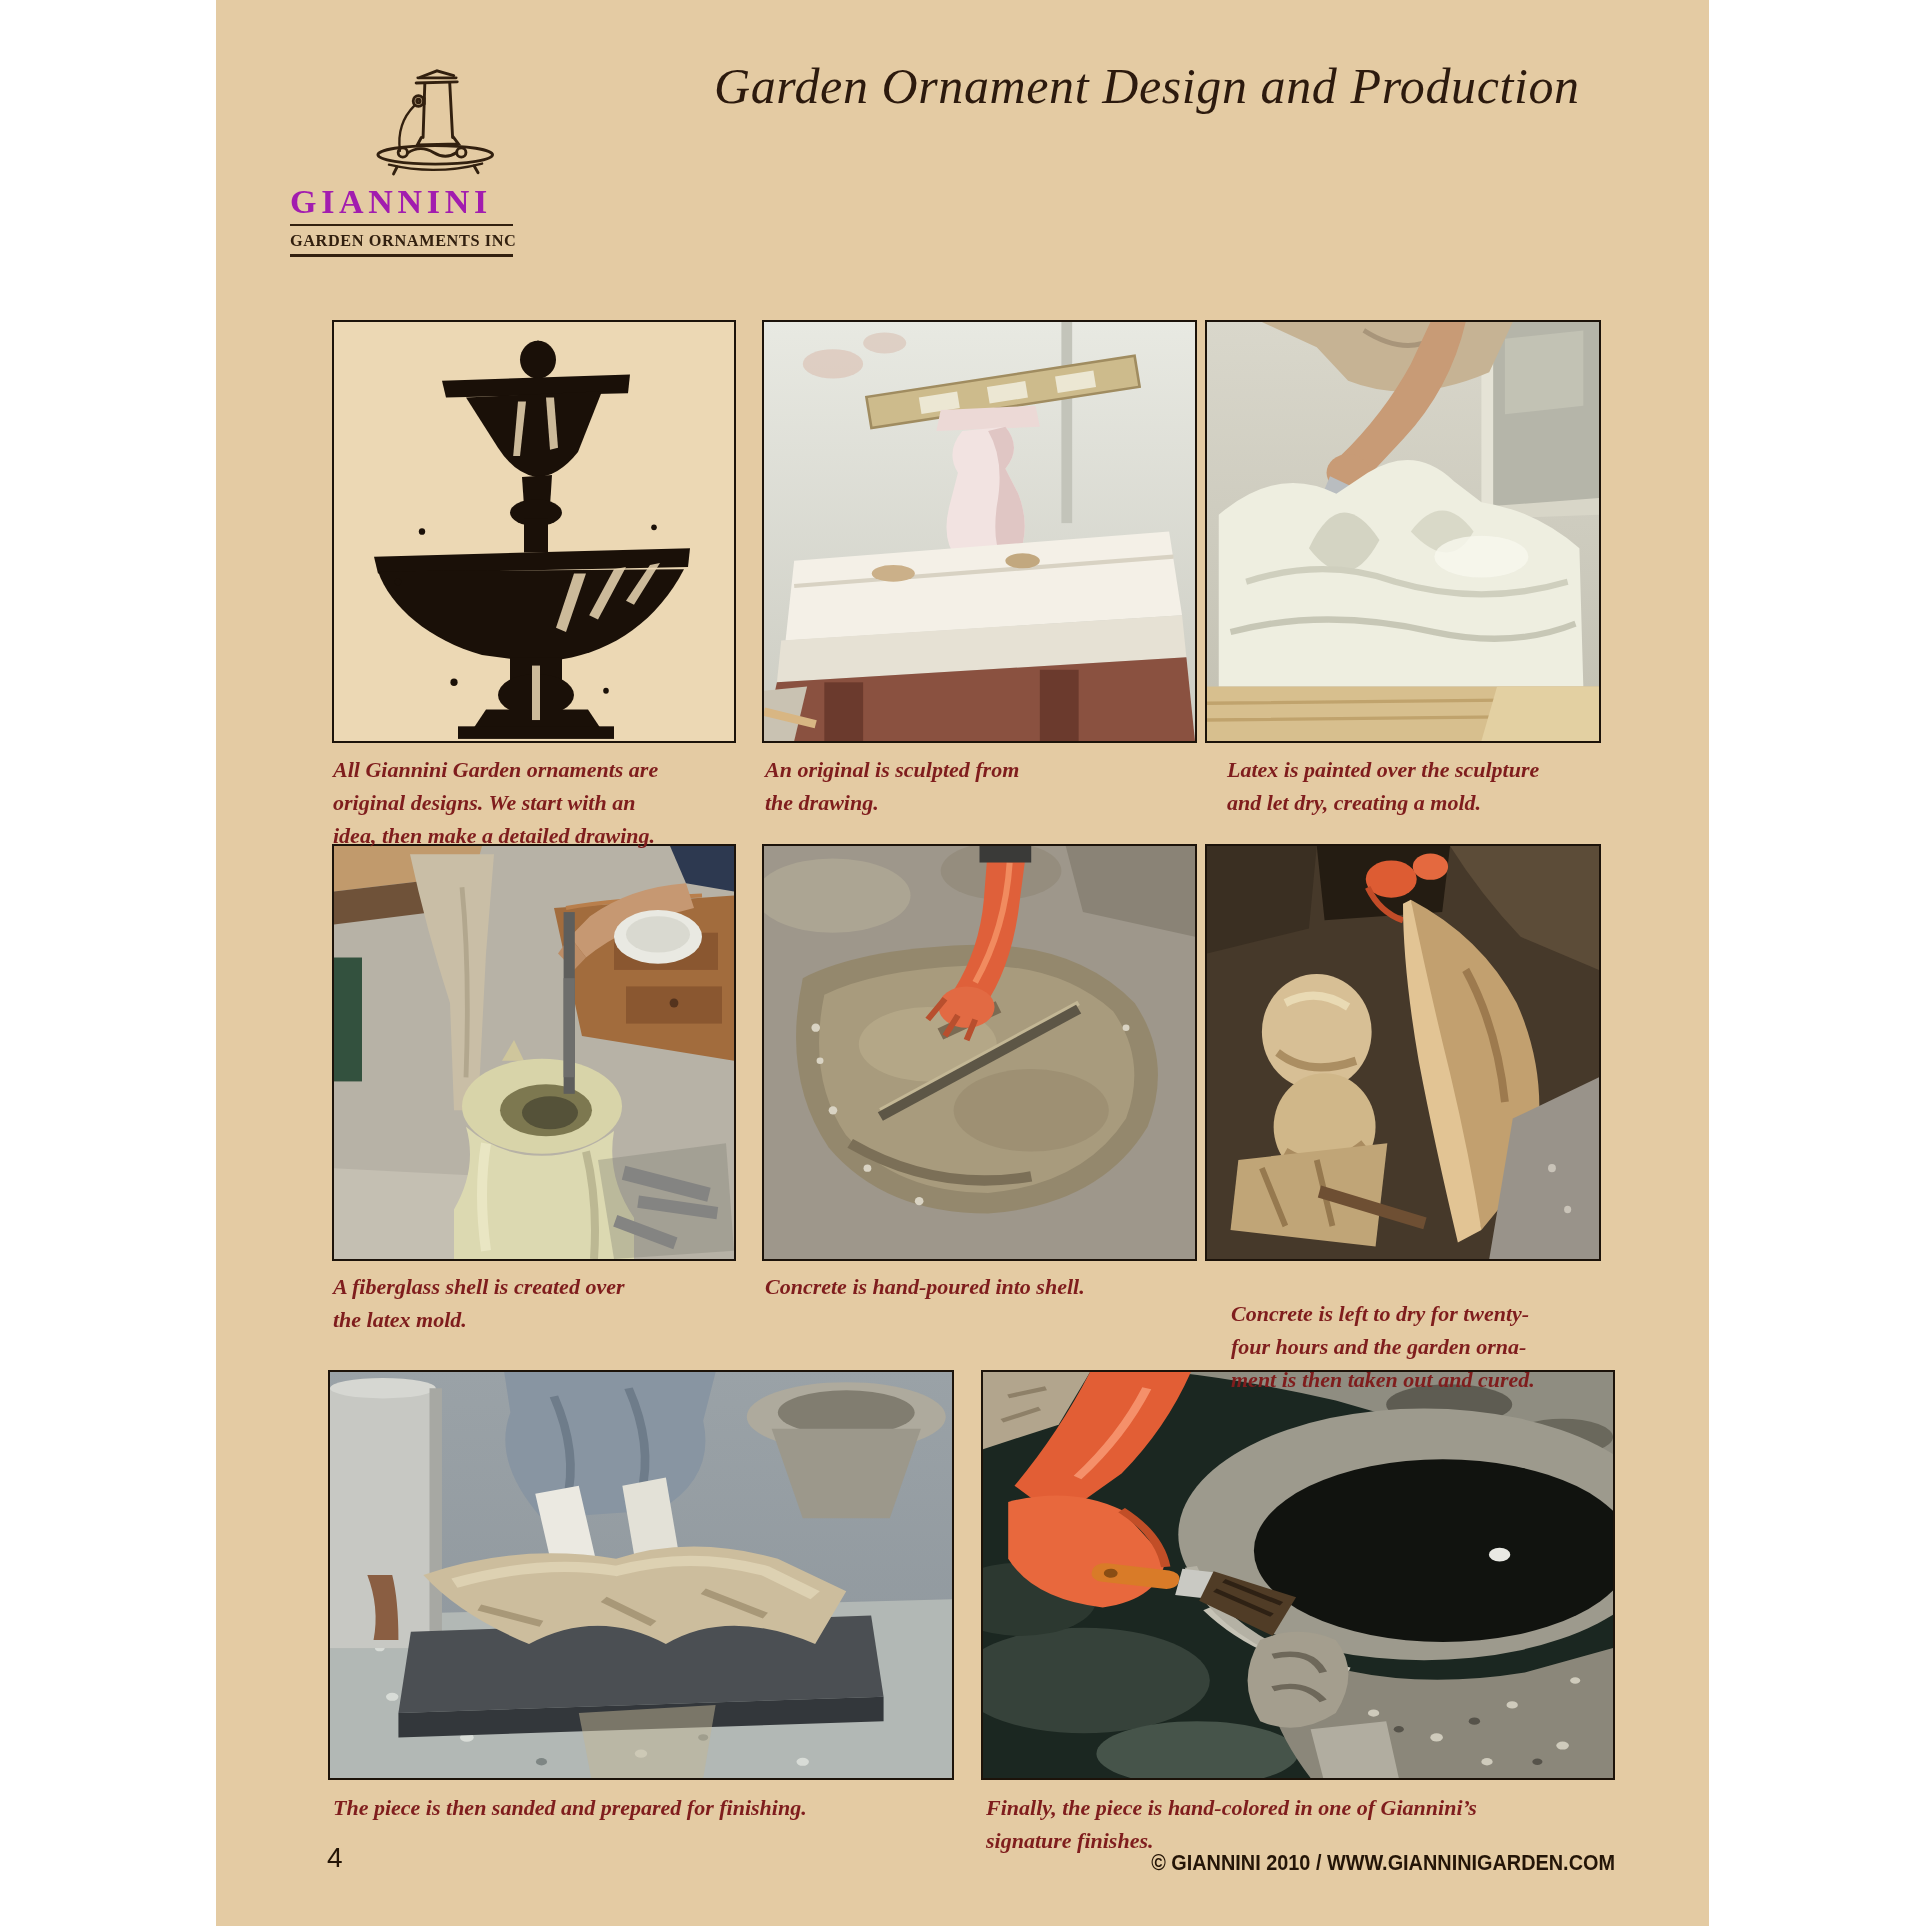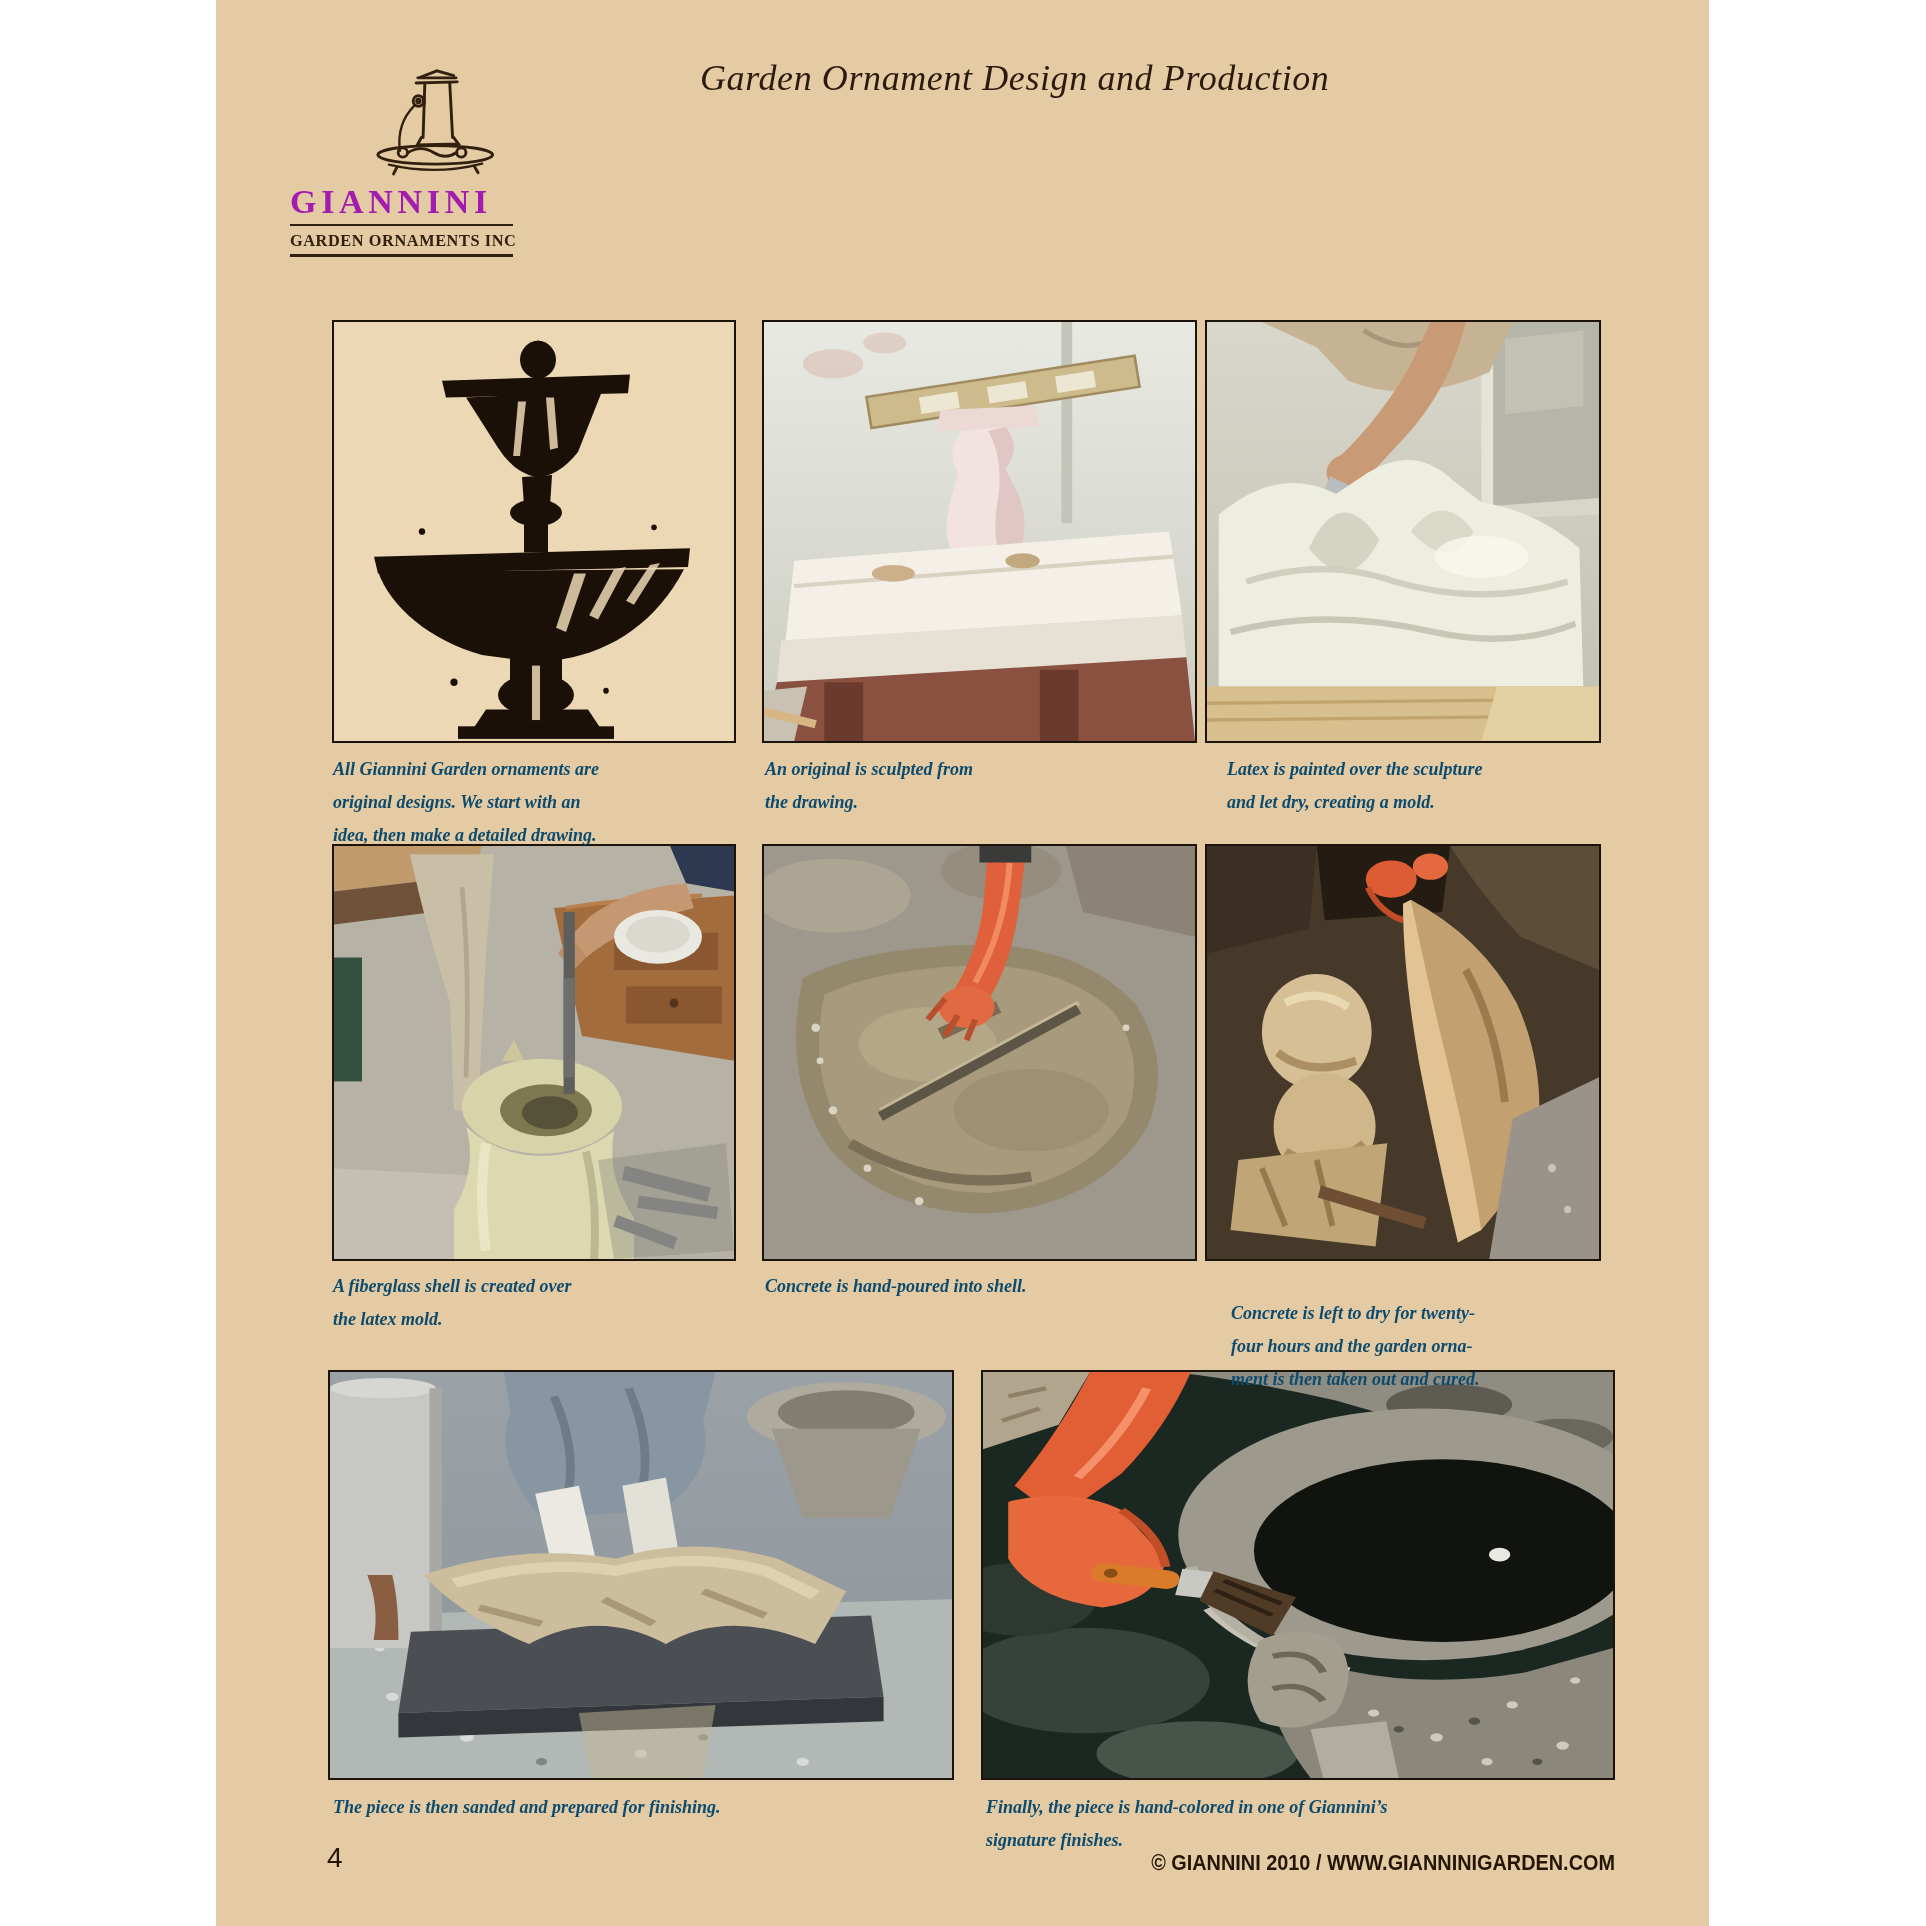--- a/index.html
+++ b/index.html
@@ -18,33 +18,33 @@
   .logo-word{
     font-weight:bold;font-size:34px;letter-spacing:4.7px;color:#a21caf;
     margin-top:4.7px;white-space:nowrap;
   }
   .logo-rule{height:2.9px;background:#32200f;margin-top:2.9px;}
   .logo-sub{
     font-weight:bold;font-size:16.3px;letter-spacing:0.6px;color:#32200f;
     margin-top:4.7px;white-space:nowrap;
   }
   .page-title{
-    position:absolute;left:484px;top:57px;margin:0;
-    font-style:italic;font-weight:normal;font-size:36px;letter-spacing:0.6px;
+    position:absolute;left:498px;top:57px;margin:0;
+    font-style:italic;font-weight:normal;font-size:50px;letter-spacing:0.6px;
     color:#2c1a0e;white-space:nowrap;
   }
   
   .fig{
     position:absolute;border:2.3px solid #1c130a;box-sizing:border-box;
     overflow:hidden;background:#b9b4a8;
   }
   .fig svg{position:absolute;left:0;top:0;width:100%;height:100%;display:block;}
   .cap{
-    position:absolute;font-style:italic;font-weight:bold;font-size:18px;
-    line-height:33px;color:#0c4a6e;white-space:pre-line;
+    position:absolute;font-style:italic;font-weight:bold;font-size:22px;
+    line-height:33px;color:#7f1d1d;white-space:pre-line;
   }
   
   .f1{left:116px;top:320px;width:404px;height:423px;}
   .f2{left:546px;top:320px;width:435px;height:423px;}
   .f3{left:989px;top:320px;width:396px;height:423px;}
   .f4{left:116px;top:844px;width:404px;height:417px;}
   .f5{left:546px;top:844px;width:435px;height:417px;}
   .f6{left:989px;top:844px;width:396px;height:417px;}
   .f7{left:112px;top:1370px;width:626px;height:410px;}
   .f8{left:765px;top:1370px;width:634px;height:410px;}

